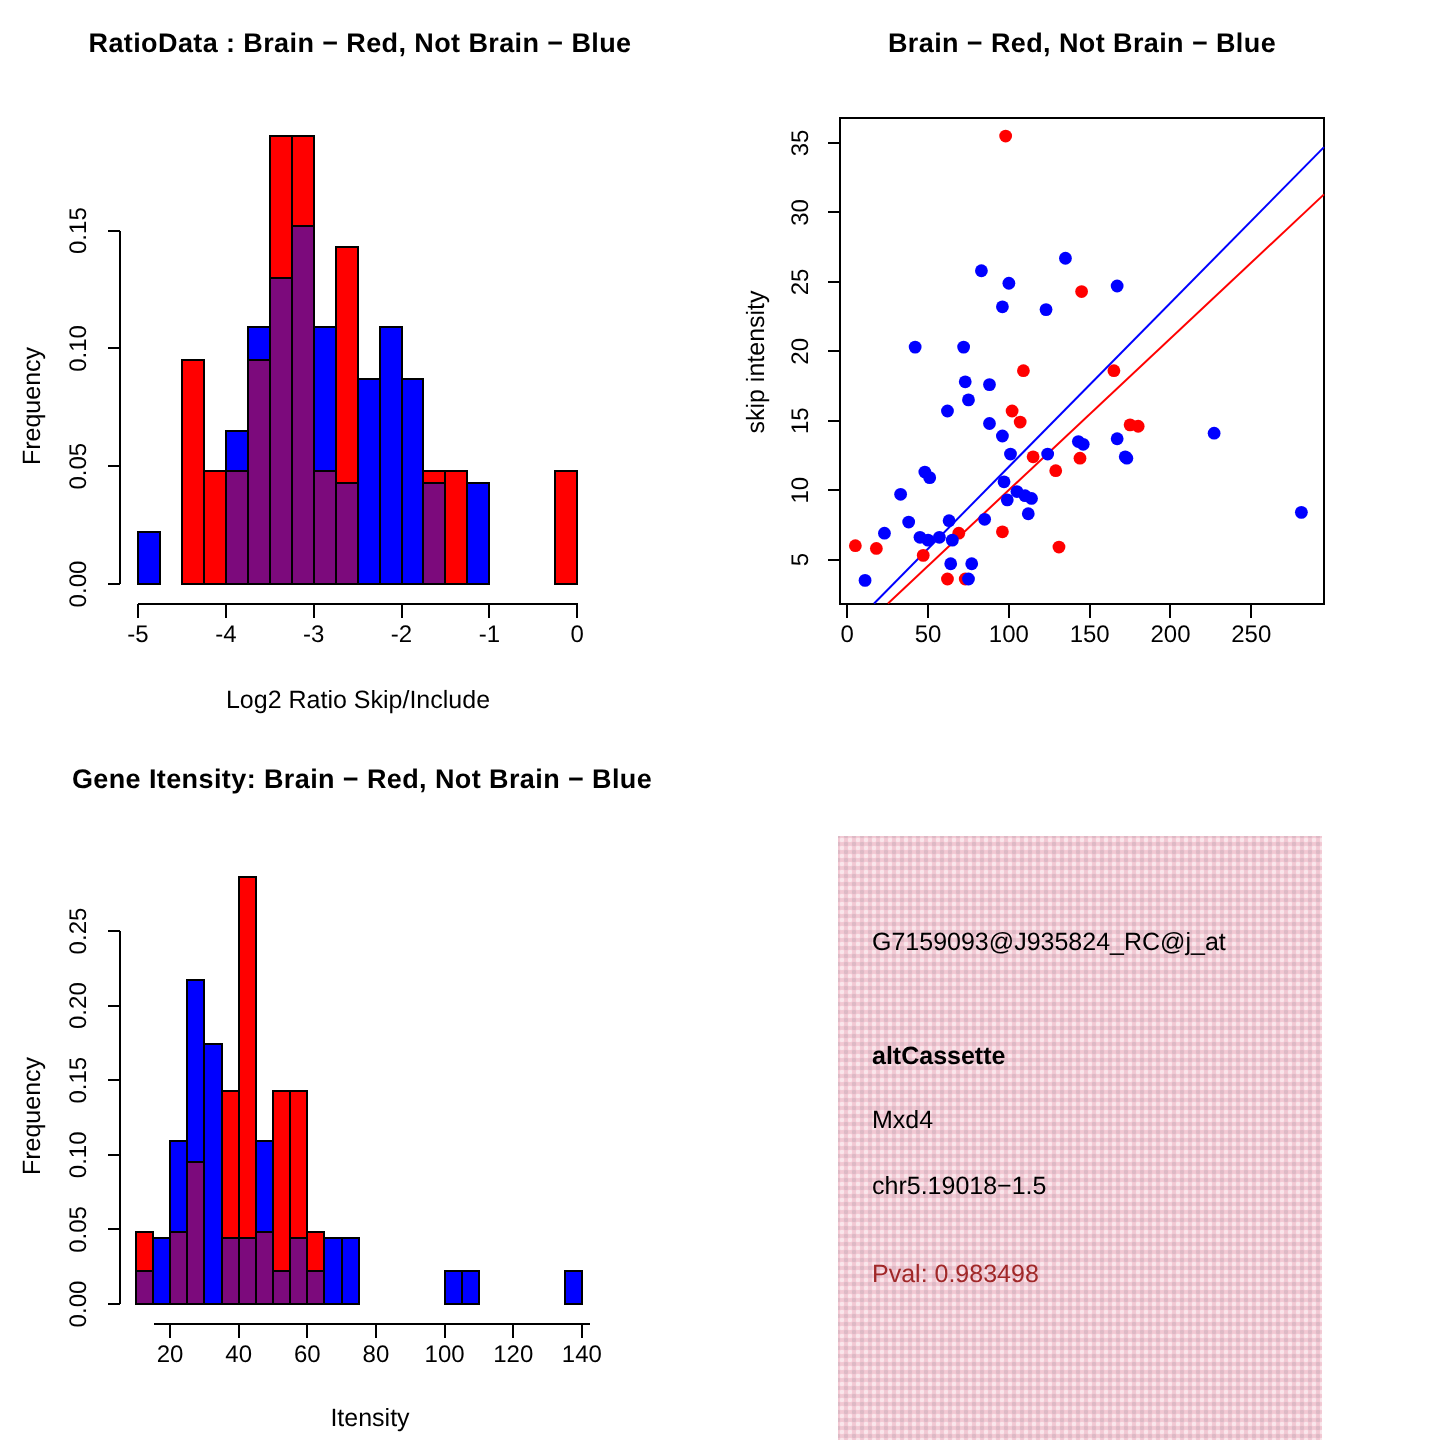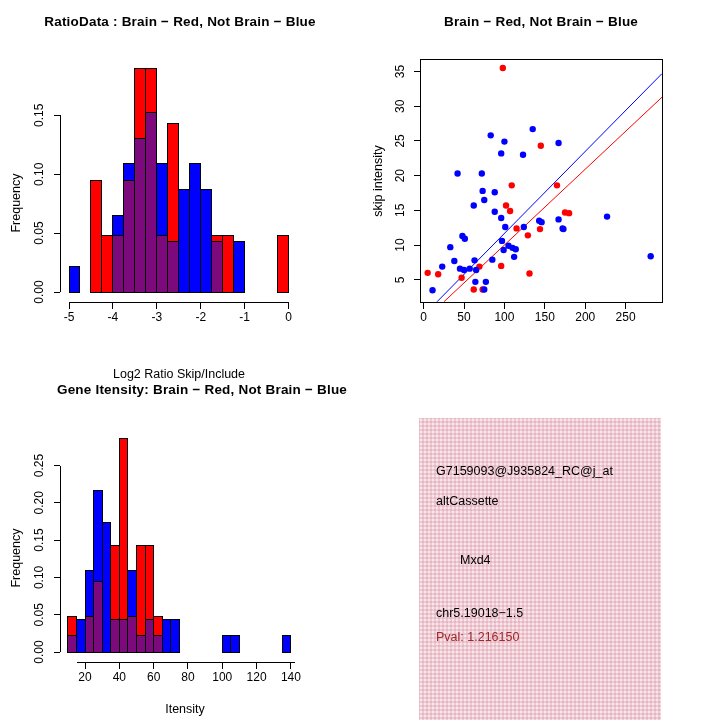--- a/index.html
+++ b/index.html
@@ -17,23 +17,23 @@
            background-size:4px 4px;background-position:0 0,2px 2px;}
   .infoline{position:absolute;left:17px;font-size:12.5px;color:#000;white-space:nowrap;}
 </style>
 </head>
 <body>
 
 <div id="canvas">
 
   <div class="ptitle" style="left:30px;top:14px;width:300px;">RatioData : Brain − Red, Not Brain − Blue</div>
   <div class="ptitle" style="left:391px;top:14px;width:300px;">Brain − Red, Not Brain − Blue</div>
-  <div class="ptitle" style="left:31px;top:382px;width:300px;margin-left:21px;">Gene Itensity: Brain − Red, Not Brain − Blue</div>
-
-  <div class="axlabel" style="left:29px;top:343px;width:300px;margin-top:24px;">Log2 Ratio Skip/Include</div>
+  <div class="ptitle" style="left:31px;top:382px;width:300px;">Gene Itensity: Brain − Red, Not Brain − Blue</div>
+
+  <div class="axlabel" style="left:29px;top:343px;width:300px;">Log2 Ratio Skip/Include</div>
   <div class="axlabel vert" style="left:-134px;top:196px;width:300px;">Frequency</div>
 
   <div class="axlabel vert" style="left:228px;top:174px;width:300px;">skip intensity</div>
 
   <div class="axlabel" style="left:35px;top:702px;width:300px;">Itensity</div>
   <div class="axlabel vert" style="left:-134px;top:551px;width:300px;">Frequency</div>
 
   <svg id="plots" width="720" height="720" style="position:absolute;left:0;top:0;">
       <line x1="60" y1="115.30000000000001" x2="60" y2="292" stroke="#000" shape-rendering="crispEdges"></line>
       <line x1="54" y1="292" x2="60" y2="292" stroke="#000" shape-rendering="crispEdges"></line>
@@ -222,19 +222,19 @@
       <rect x="153.64999999999998" y="635.588" width="8.58" height="16.412" fill="#7c0a7c" stroke="#000" stroke-width="1" shape-rendering="crispEdges"></rect>
       <rect x="162.23" y="619.176" width="8.58" height="32.824" fill="#0000ff" stroke="#000" stroke-width="1" shape-rendering="crispEdges"></rect>
       <rect x="170.81" y="619.176" width="8.58" height="32.824" fill="#0000ff" stroke="#000" stroke-width="1" shape-rendering="crispEdges"></rect>
       <rect x="222.29" y="635.588" width="8.58" height="16.412" fill="#0000ff" stroke="#000" stroke-width="1" shape-rendering="crispEdges"></rect>
       <rect x="230.87" y="635.588" width="8.58" height="16.412" fill="#0000ff" stroke="#000" stroke-width="1" shape-rendering="crispEdges"></rect>
       <rect x="282.35" y="635.588" width="8.58" height="16.412" fill="#0000ff" stroke="#000" stroke-width="1" shape-rendering="crispEdges"></rect>
     </svg>
 
   <div id="infobox">
     <div class="infoline" style="top:46px;">G7159093@J935824_RC@j_at</div>
-    <div class="infoline" style="top:76px;">altCassette</div>
-    <div class="infoline" style="top:135px;padding-left:24px;">Mxd4</div>
-    <div class="infoline" style="top:188px;">chr5.19018−1.5</div>
-    <div class="infoline" style="top: 212px; color: rgb(160, 40, 40);">Pval: 1.216150</div>
+    <div class="infoline" style="top:103px;font-weight:bold;">altCassette</div>
+    <div class="infoline" style="top:135px;">Mxd4</div>
+    <div class="infoline" style="top:168px;">chr5.19018−1.5</div>
+    <div class="infoline" style="top: 212px; color: rgb(160, 40, 40);">Pval: 0.983498</div>
   </div>
 
 </div>
 
 </body></html>

